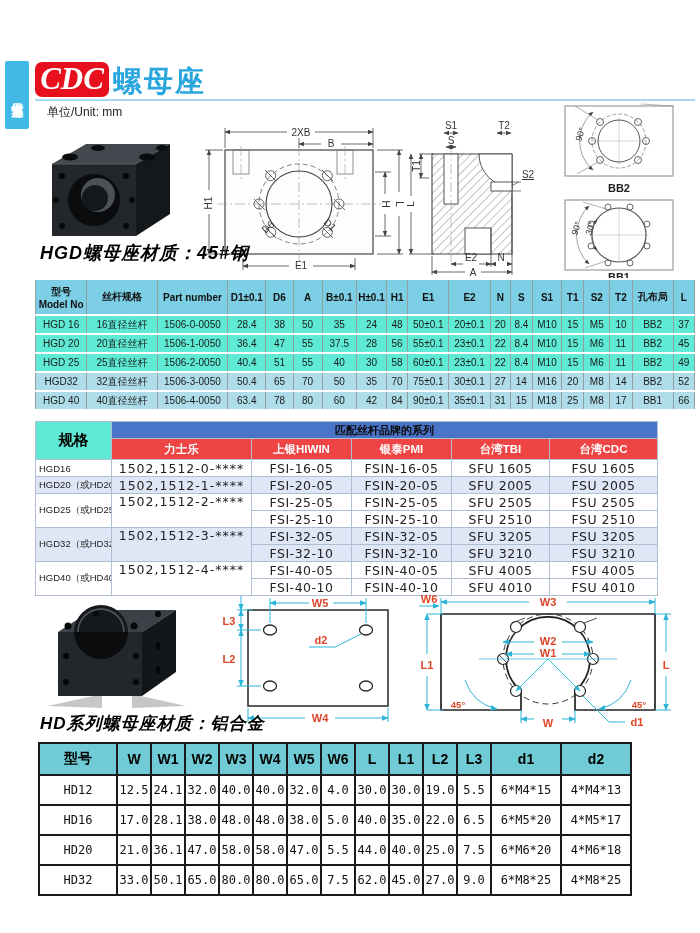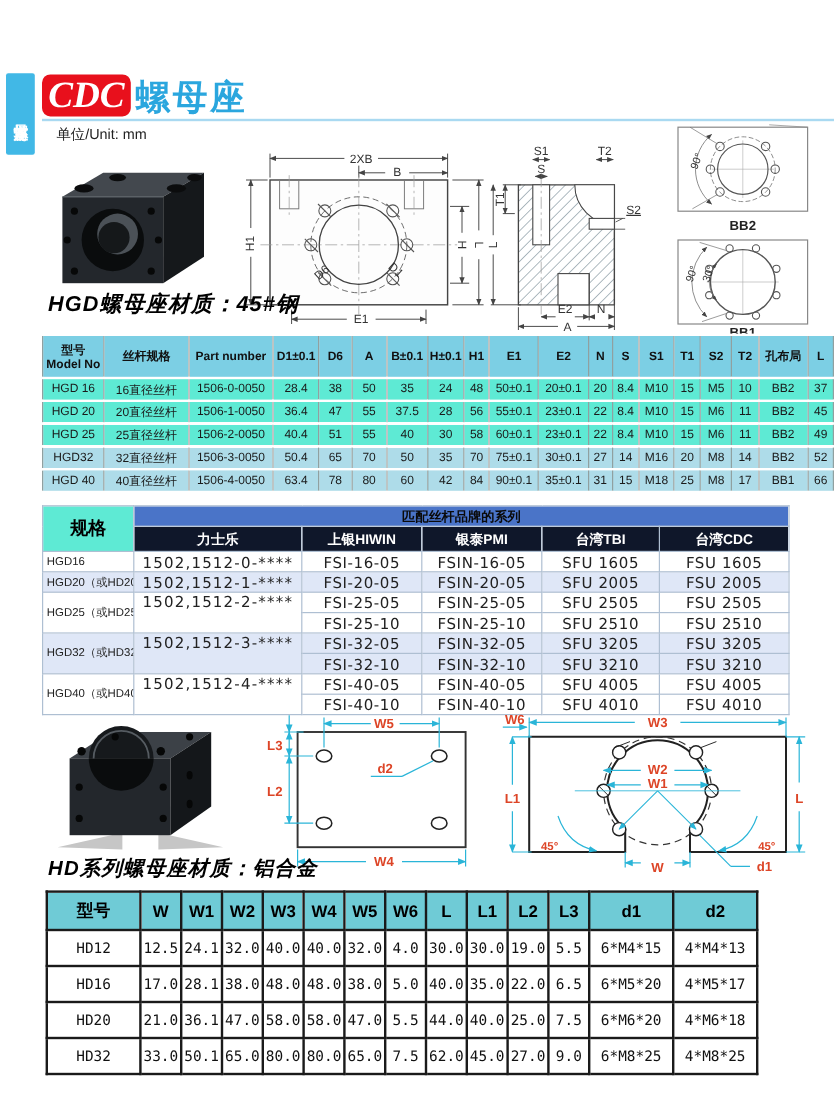--- a/index.html
+++ b/index.html
@@ -37,21 +37,21 @@
       white-space:nowrap;}
   .t1 thead th{background:#7ccfe4;height:34px;font-weight:bold;color:#111;}
   .t1 td{height:17px;color:#1a1a1a;}
   .t1 tbody tr:nth-child(-n+3) td{background:#5eead4;}
   .t1 tbody tr:nth-child(n+4) td{background:#aedce9;}
   
   .t2{position:absolute;left:35px;top:385px;width:622px;border-collapse:collapse;
       table-layout:fixed;text-align:center;border:1px solid #9db0c6;}
   .t2 th,.t2 td{border:1px solid #aebfd2;padding:0;overflow:hidden;white-space:nowrap;}
   .t2 .t2title{background:#4a74c8;color:#0a0a0a;font-size:11px;font-weight:bold;height:16px;}
-  .t2 .bh{background:#0f172a;color:#fff;font-size:11.5px;font-weight:bold;height:20px;}
+  .t2 .bh{background:#ef4444;color:#fff;font-size:11.5px;font-weight:bold;height:20px;}
   .t2 th.spech{background:#5eead4;color:#000;font-size:15px;font-weight:bold;}
   .t2 td{height:16px;font-family:"DejaVu Sans",sans-serif;font-size:12.5px;color:#222;
          letter-spacing:0.5px;background:#fff;}
   .t2 td.spec{font-size:9.5px;text-align:left;padding-left:3px;letter-spacing:0;
               font-family:"Liberation Sans",sans-serif;}
   .t2 td.rx{letter-spacing:1px;}
   .t2 td.vtop{vertical-align:top;line-height:16px;}
   .t2 tr.gb td{background:#dfe7f7;}
   
   .t3{position:absolute;left:38px;top:706px;width:592px;border-collapse:collapse;

